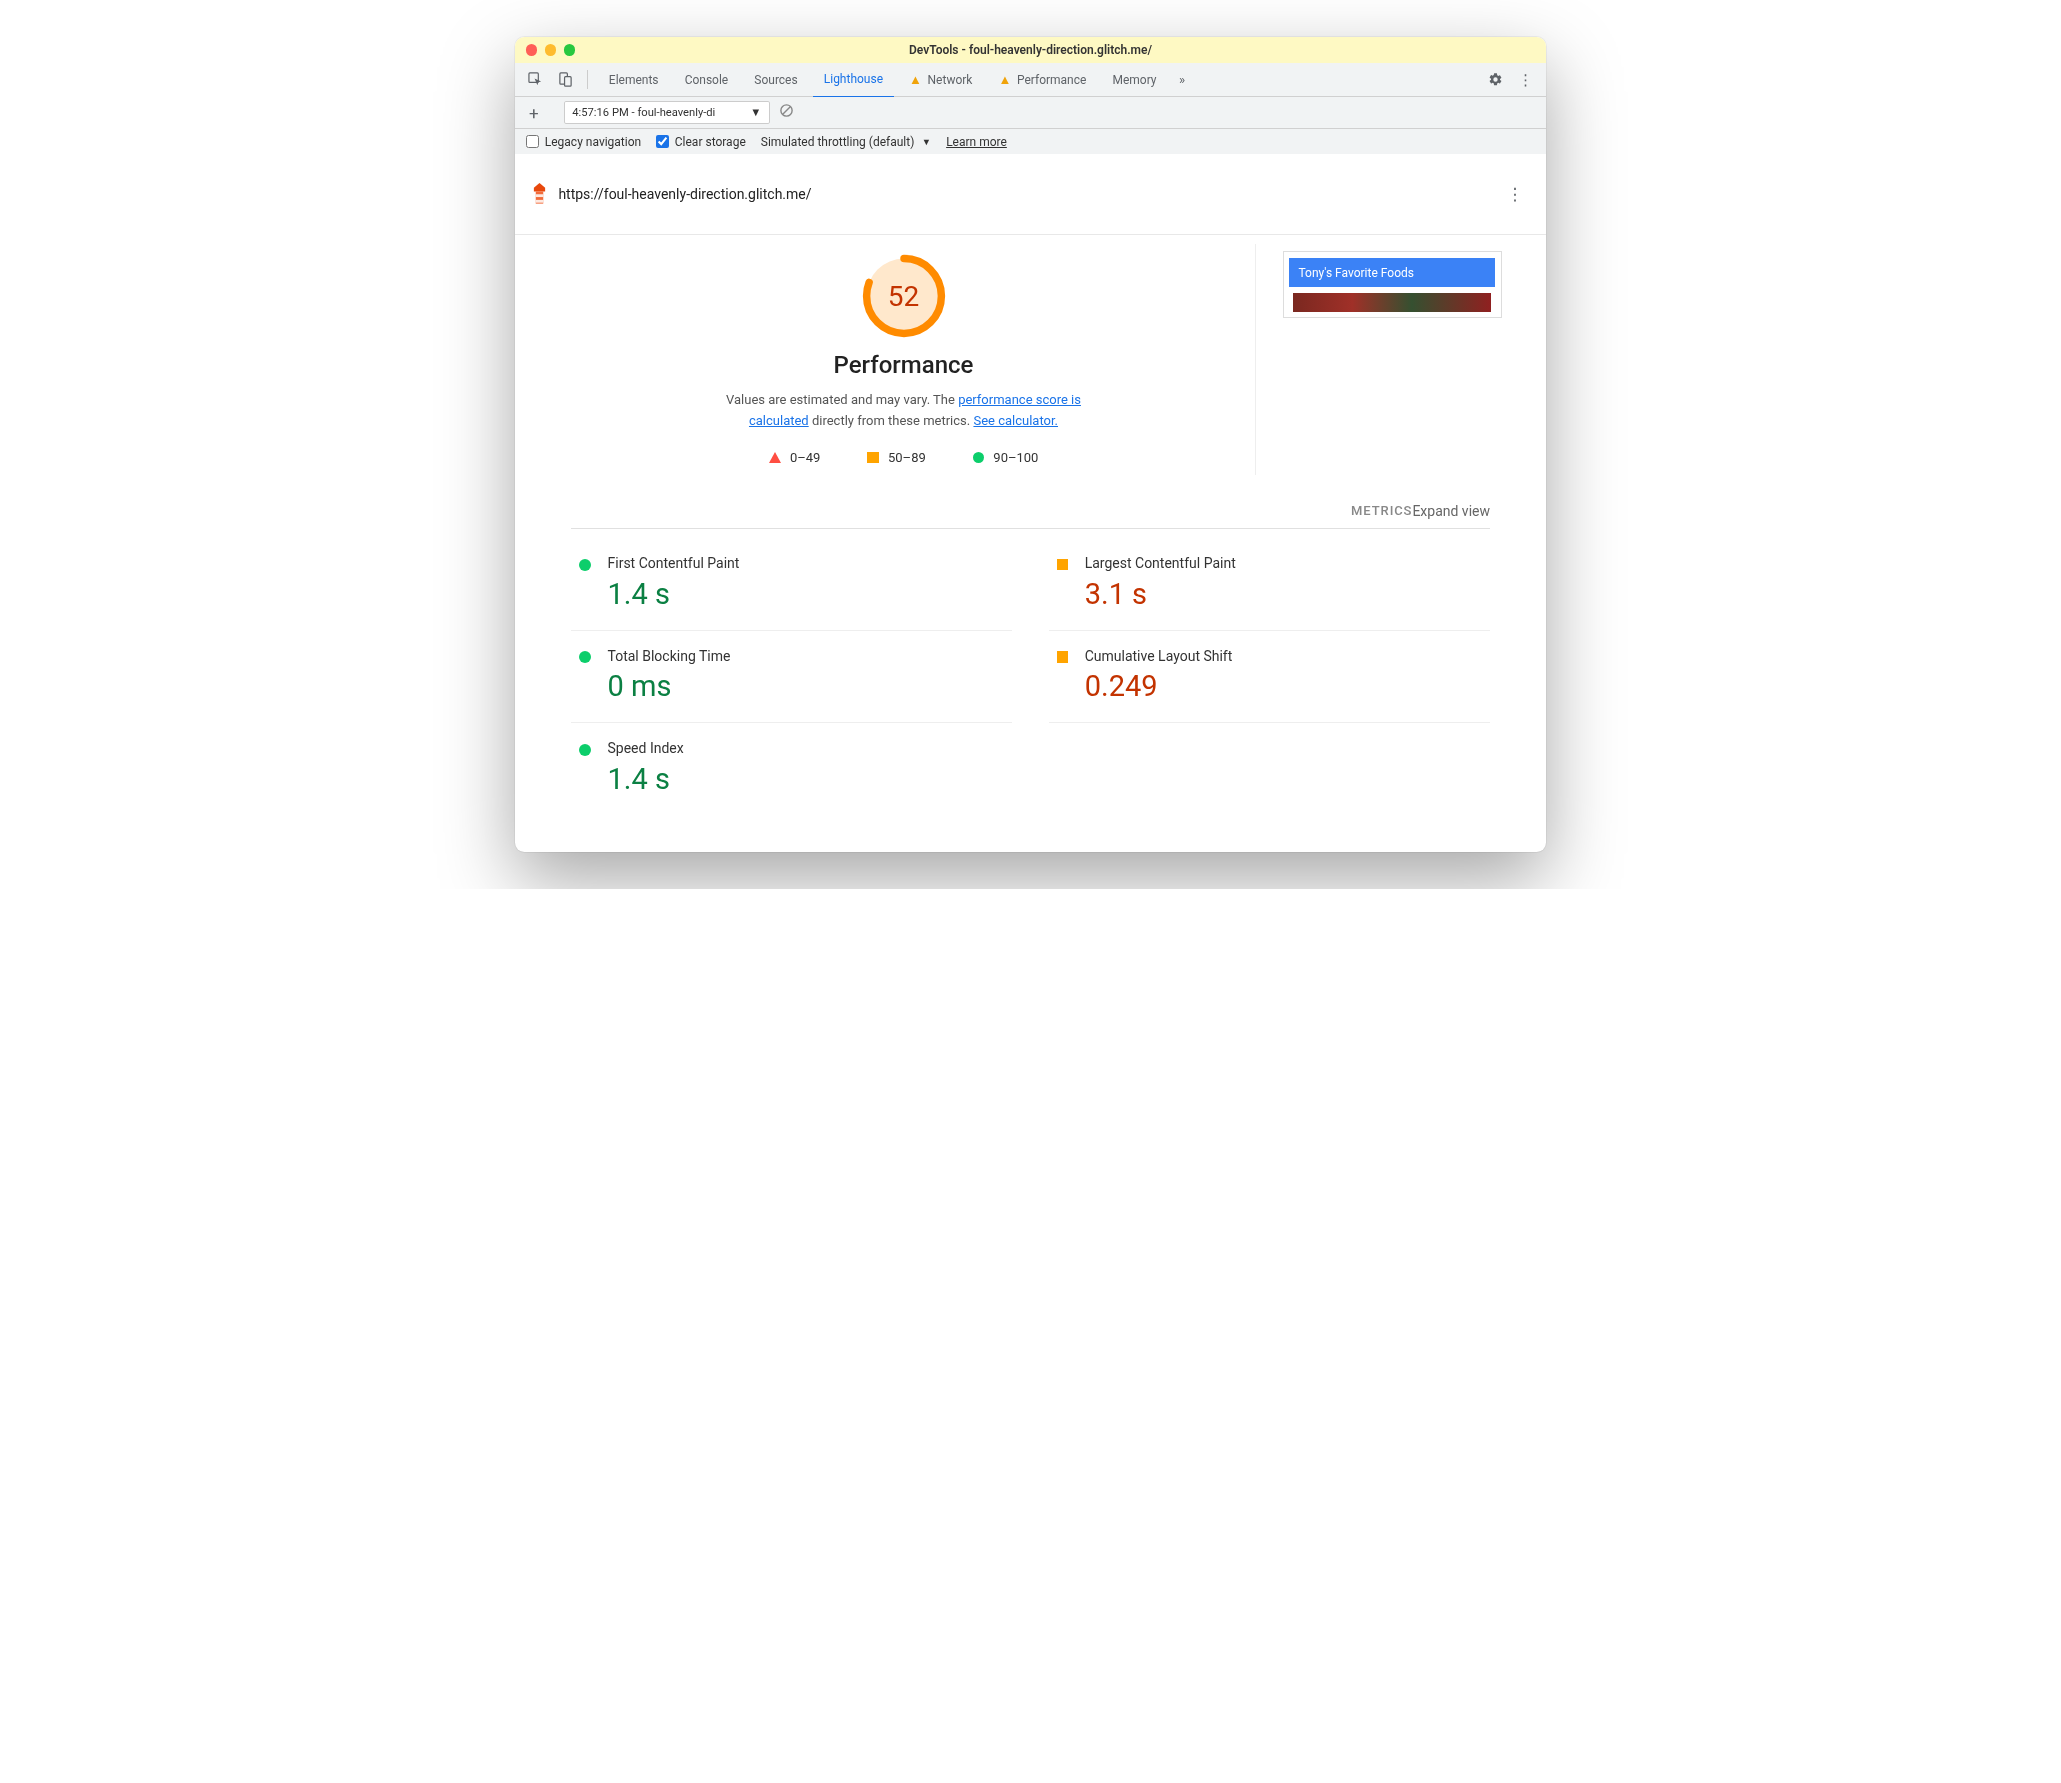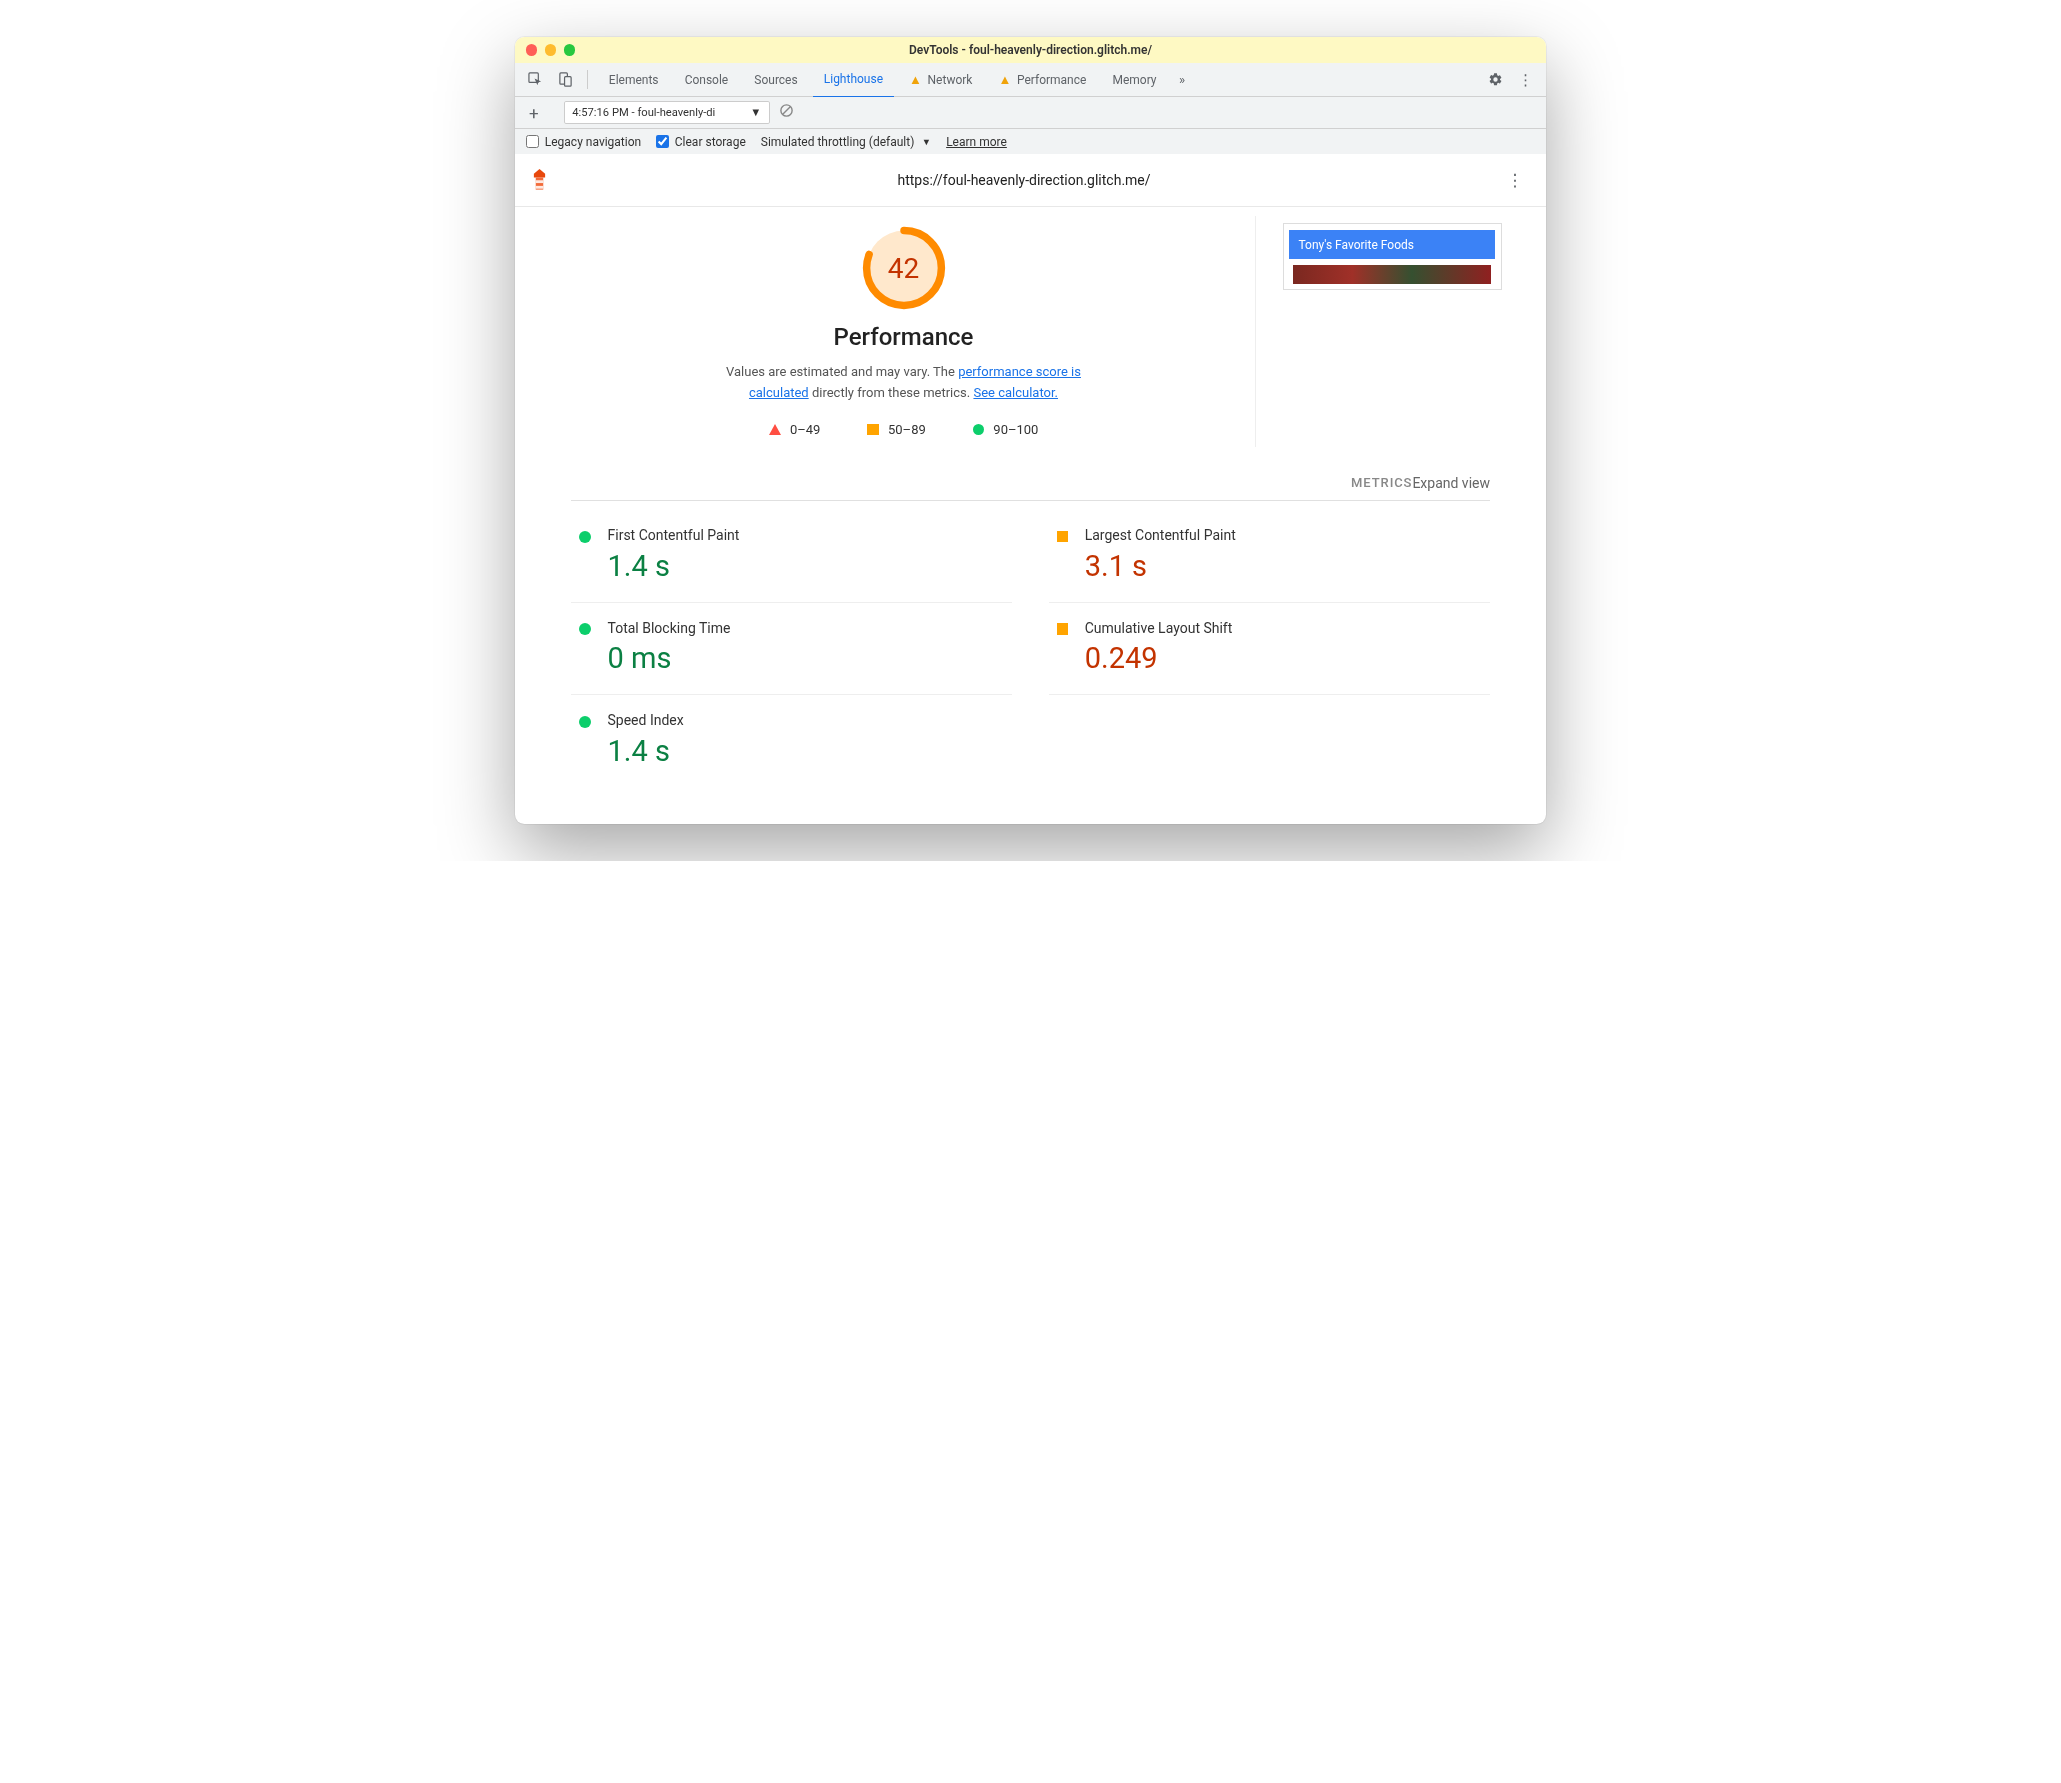--- a/index.html
+++ b/index.html
@@ -71,23 +71,22 @@
     background: #f1f3f4;
     display: flex; align-items: center;
     padding: 5.6px 11.2px; gap: 15px;
     font-size: 12px; color: #333;
   }
   .checkbox { display: flex; align-items: flex-start; gap: 5.6px; cursor: pointer; }
   .checkbox input { width: 13px; height: 13px; }
   .throttle { display: flex; align-items: center; gap: 7.5px; }
   .urlbar {
     display: flex; align-items: center;
-    padding: 12px 15px; gap: 9.4px;
+    padding: 26px 15px; gap: 9.4px;
     border-bottom: 0.9px solid #e8e8e8;
-    text-align: center;
   }
   .lh-icon {
     width: 19px; height: 22.5px; position: relative;
   }
   .lh-icon svg { width: 19px; height: 22.5px; }
   .urlbar .url { font-size: 14px; color: #222; flex: 1; }
   .kebab { color: #5f6368; font-size: 17px; padding: 3.7px 7.5px; cursor: pointer; }
 
   .report {
     display: flex; padding: 9.4px 37px 0 37px; gap: 19px;
@@ -272,21 +271,21 @@
     <div class="kebab">⋮</div>
   </div>
 
   <div class="report">
     <div class="left">
       <div class="gauge">
         <svg width="86" height="86" viewBox="0 0 92 92">
           <circle cx="46" cy="46" r="40" fill="#ffe8cc"></circle>
           <circle cx="46" cy="46" r="40" fill="none" stroke="#ff8b00" stroke-width="8" stroke-dasharray="203 251" stroke-linecap="round"></circle>
         </svg>
-        <div class="score">42</div>
+        <div class="score">52</div>
       </div>
       <div class="cat-title">Performance</div>
       <div class="desc">
         <span>Values are estimated and may vary. The </span><a href="#">performance score is calculated</a><span> directly from these metrics. </span><a href="#">See calculator.</a>
       </div>
       <div class="legend">
         <div class="item">
             <div class="tri"></div>
             <span>0–49</span>
           </div>

